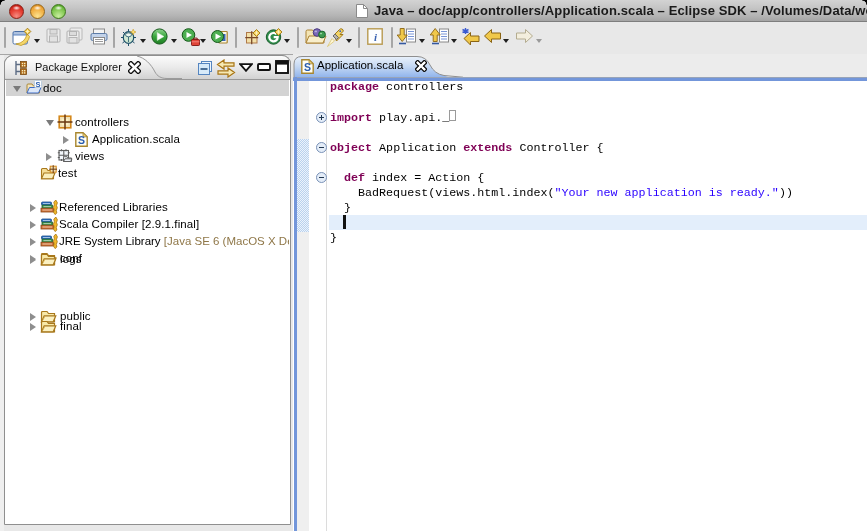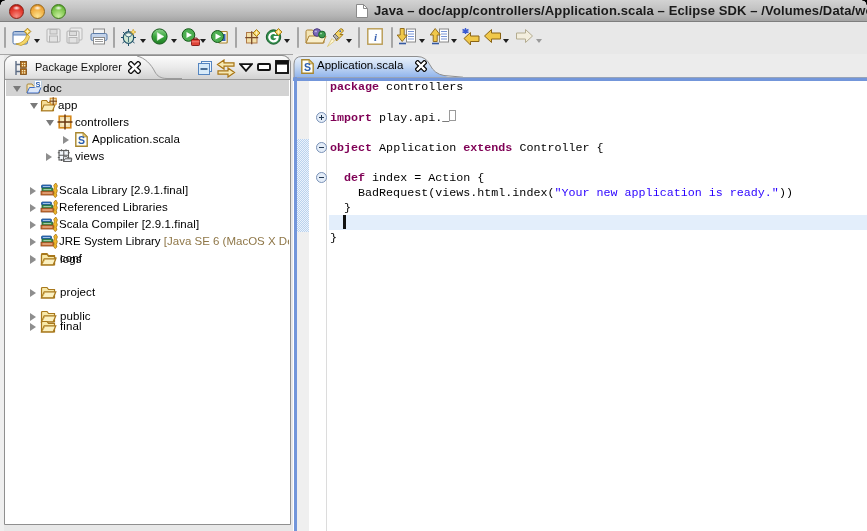--- a/index.html
+++ b/index.html
@@ -292,30 +292,20 @@
     <div class="row rowsel" style="top:0px">
       <div class="tri tri-open" style="left:7px"></div>
       <svg class="ricon" style="left:19px" width="17" height="17" viewBox="0 0 17 17">
         <path d="M2 13 V5 a1 1 0 0 1 1-1 h4 l1.5 2 h6 V13 z" fill="#f2e3bb" stroke="#a9883c"></path>
         <path d="M2 13 L4.5 7.5 h11.5 l-2.5 5.5 z" fill="#dce7f8" stroke="#3c6bc8"></path>
         <rect x="9.5" y="0.5" width="7" height="7" rx="1" fill="#fff" stroke="#bcd"></rect>
         <text x="13" y="6.7" font-size="7.5" font-weight="bold" fill="#2a5db0" text-anchor="middle" font-family="Liberation Sans">S</text>
       </svg>
       <div class="rlabel" style="left:37px">doc</div>
     </div>
-    <div class="row" style="top:17px">
-      <div class="tri tri-open" style="left:24px"></div>
-      <svg class="ricon" style="left:34px" width="17" height="17" viewBox="0 0 17 17">
-        <path d="M1.5 13.8 V4.5 a1 1 0 0 1 1-1 h4 l1.5 2 h5.5 V13.8 z" fill="#f5dd96" stroke="#a8781c" stroke-width="1.1"></path>
-        <path d="M1.5 13.8 L4 8 h11 l-2.5 5.8 z" fill="#faeebc" stroke="#a8781c" stroke-width="1.1"></path>
-        <rect x="10.2" y="1.2" width="6" height="6" fill="#f0e0b4" stroke="#d4881c" stroke-width="1"></rect>
-        <path d="M13.2 0.2 v8 M9.2 4.2 h8" stroke="#6a3a14" stroke-width="1"></path>
-      </svg>
-      <div class="rlabel" style="left:52px">app</div>
-    </div>
     <div class="row" style="top:34px">
       <div class="tri tri-open" style="left:40px"></div>
       <svg class="ricon" style="left:51px" width="16" height="16" viewBox="0 0 16 16">
         <rect x="2.2" y="2.2" width="11.6" height="11.6" fill="#f0e0b4" stroke="#d4881c" stroke-width="1.6"></rect>
         <rect x="4.6" y="4.6" width="2.8" height="2.8" fill="#fdf2c4"></rect>
         <rect x="8.6" y="4.6" width="2.8" height="2.8" fill="#fdf2c4"></rect>
         <rect x="4.6" y="8.6" width="2.8" height="2.8" fill="#fdf2c4"></rect>
         <rect x="8.6" y="8.6" width="2.8" height="2.8" fill="#fdf2c4"></rect>
         <path d="M8 0.5 v15 M0.5 8 h15" stroke="#6a3a14" stroke-width="1.5"></path>
       </svg>
@@ -337,90 +327,79 @@
           <rect x="2" y="2.5" width="9.5" height="9.5"></rect>
           <path d="M2 7.2 h9.5 M6.8 2.5 v9.5 M4.5 1.3 v2 M9 1.3 v2 M4.5 11 v2 M0.8 4.8 h2 M0.8 9.5 h2 M10.8 4.8 h2"></path>
         </g>
         <g stroke="#5e5e5e" stroke-width="1" fill="#eef2f8">
           <path d="M6.5 13.5 V9.5 a0.8 0.8 0 0 1 0.8-0.8 h2.8 l1 1.3 h3.4 V13.5 z"></path>
           <path d="M6.5 13.5 L8 10.8 h7 l-1.3 2.7 z"></path>
         </g>
       </svg>
       <div class="rlabel" style="left:69px">views</div>
     </div>
-    <div class="row" style="top:102px">
+    <div class="row" style="top:85px">
+      <svg class="ricon" style="left:34px" width="17" height="17" viewBox="0 0 17 17">
+        <path d="M1.5 13.8 V4.5 a1 1 0 0 1 1-1 h4 l1.5 2 h5.5 V13.8 z" fill="#f5dd96" stroke="#a8781c" stroke-width="1.1"></path>
+        <path d="M1.5 13.8 L4 8 h11 l-2.5 5.8 z" fill="#faeebc" stroke="#a8781c" stroke-width="1.1"></path>
+        <rect x="10.2" y="1.2" width="6" height="6" fill="#f0e0b4" stroke="#d4881c" stroke-width="1"></rect>
+        <path d="M13.2 0.2 v8 M9.2 4.2 h8" stroke="#6a3a14" stroke-width="1"></path>
+      </svg>
+      <div class="rlabel" style="left:52px">test</div>
+    </div>
+    <div class="row" style="top:119px">
       <div class="tri tri-closed" style="left:24px"></div>
       <svg class="ricon" style="left:34px" width="18" height="17" viewBox="0 0 18 17">
         <rect x="1.5" y="3" width="10" height="3.1" rx="1" fill="#2e74c8" stroke="#1a4a86" stroke-width="0.8"></rect>
         <rect x="2" y="6.1" width="10.5" height="3.1" fill="#3e9a52" stroke="#206030" stroke-width="0.8"></rect>
         <rect x="1" y="9.2" width="12.5" height="3.8" fill="#d07438" stroke="#8a4414" stroke-width="0.8"></rect>
         <path d="M3 4.5 h7 M3.5 7.6 h7.5 M2.5 11 h9.5" stroke="#ffffff" stroke-width="1" opacity="0.55"></path>
         <path d="M15.8 1 l1.6 2.8 -0.9 2.6 0.8 2.4 -1 2.6 0.6 2.6 -1.8 1.6 -1.6-2.4 0.7-2.5 -0.8-2.4 0.9-2.6 -0.5-2.5 z" fill="#f0b82a" stroke="#a87410" stroke-width="0.8"></path>
       </svg>
-      <div class="rlabel" style="left:53px">Scala Library [2.9.1.final]</div>
-    </div>
-    <div class="row" style="top:119px">
+      <div class="rlabel" style="left:53px">Referenced Libraries</div>
+    </div>
+    <div class="row" style="top:136px">
       <div class="tri tri-closed" style="left:24px"></div>
       <svg class="ricon" style="left:34px" width="18" height="17" viewBox="0 0 18 17">
         <rect x="1.5" y="3" width="10" height="3.1" rx="1" fill="#2e74c8" stroke="#1a4a86" stroke-width="0.8"></rect>
         <rect x="2" y="6.1" width="10.5" height="3.1" fill="#3e9a52" stroke="#206030" stroke-width="0.8"></rect>
         <rect x="1" y="9.2" width="12.5" height="3.8" fill="#d07438" stroke="#8a4414" stroke-width="0.8"></rect>
         <path d="M3 4.5 h7 M3.5 7.6 h7.5 M2.5 11 h9.5" stroke="#ffffff" stroke-width="1" opacity="0.55"></path>
         <path d="M15.8 1 l1.6 2.8 -0.9 2.6 0.8 2.4 -1 2.6 0.6 2.6 -1.8 1.6 -1.6-2.4 0.7-2.5 -0.8-2.4 0.9-2.6 -0.5-2.5 z" fill="#f0b82a" stroke="#a87410" stroke-width="0.8"></path>
       </svg>
-      <div class="rlabel" style="left:53px">Referenced Libraries</div>
-    </div>
-    <div class="row" style="top:136px">
+      <div class="rlabel" style="left:53px">Scala Compiler [2.9.1.final]</div>
+    </div>
+    <div class="row" style="top:153px">
       <div class="tri tri-closed" style="left:24px"></div>
       <svg class="ricon" style="left:34px" width="18" height="17" viewBox="0 0 18 17">
         <rect x="1.5" y="3" width="10" height="3.1" rx="1" fill="#2e74c8" stroke="#1a4a86" stroke-width="0.8"></rect>
         <rect x="2" y="6.1" width="10.5" height="3.1" fill="#3e9a52" stroke="#206030" stroke-width="0.8"></rect>
         <rect x="1" y="9.2" width="12.5" height="3.8" fill="#d07438" stroke="#8a4414" stroke-width="0.8"></rect>
         <path d="M3 4.5 h7 M3.5 7.6 h7.5 M2.5 11 h9.5" stroke="#ffffff" stroke-width="1" opacity="0.55"></path>
         <path d="M15.8 1 l1.6 2.8 -0.9 2.6 0.8 2.4 -1 2.6 0.6 2.6 -1.8 1.6 -1.6-2.4 0.7-2.5 -0.8-2.4 0.9-2.6 -0.5-2.5 z" fill="#f0b82a" stroke="#a87410" stroke-width="0.8"></path>
       </svg>
-      <div class="rlabel" style="left:53px">Scala Compiler [2.9.1.final]</div>
-    </div>
-    <div class="row" style="top:153px">
-      <div class="tri tri-closed" style="left:24px"></div>
-      <svg class="ricon" style="left:34px" width="18" height="17" viewBox="0 0 18 17">
-        <rect x="1.5" y="3" width="10" height="3.1" rx="1" fill="#2e74c8" stroke="#1a4a86" stroke-width="0.8"></rect>
-        <rect x="2" y="6.1" width="10.5" height="3.1" fill="#3e9a52" stroke="#206030" stroke-width="0.8"></rect>
-        <rect x="1" y="9.2" width="12.5" height="3.8" fill="#d07438" stroke="#8a4414" stroke-width="0.8"></rect>
-        <path d="M3 4.5 h7 M3.5 7.6 h7.5 M2.5 11 h9.5" stroke="#ffffff" stroke-width="1" opacity="0.55"></path>
-        <path d="M15.8 1 l1.6 2.8 -0.9 2.6 0.8 2.4 -1 2.6 0.6 2.6 -1.8 1.6 -1.6-2.4 0.7-2.5 -0.8-2.4 0.9-2.6 -0.5-2.5 z" fill="#f0b82a" stroke="#a87410" stroke-width="0.8"></path>
-      </svg>
       <div class="rlabel" style="left:53px;letter-spacing:0">JRE System Library <span style="color:#8f7748">[Java SE 6 (MacOS X Defaul</span></div>
     </div>
     <div class="row" style="top:170px">
       <div class="tri tri-closed" style="left:24px"></div>
       <svg class="ricon" style="left:34px" width="17" height="17" viewBox="0 0 17 17">
         <path d="M1.5 13.8 V4.5 a1 1 0 0 1 1-1 h4.5 l1.5 2 h6 V13.8 z" fill="#f8e9a8" stroke="#a8781c" stroke-width="1.2"></path>
         <path d="M1.5 13.8 L4.2 7.8 h11.6 l-2.6 6 z" fill="#fbf1c2" stroke="#a8781c" stroke-width="1.2"></path>
         <path d="M2.6 12.6 L4.8 8.6" stroke="#d8ae4a" stroke-width="0.8"></path>
       </svg>
       <div class="rlabel" style="left:54px">conf</div>
     </div>
     <div class="row" style="top:171px">
       <div class="tri tri-closed" style="left:24px"></div>
       <svg class="ricon" style="left:34px" width="17" height="17" viewBox="0 0 17 17">
         <path d="M1.5 13.8 V4.5 a1 1 0 0 1 1-1 h4.5 l1.5 2 h6 V13.8 z" fill="#f8e9a8" stroke="#a8781c" stroke-width="1.2"></path>
         <path d="M1.5 13.8 L4.2 7.8 h11.6 l-2.6 6 z" fill="#fbf1c2" stroke="#a8781c" stroke-width="1.2"></path>
         <path d="M2.6 12.6 L4.8 8.6" stroke="#d8ae4a" stroke-width="0.8"></path>
       </svg>
       <div class="rlabel" style="left:54px">logs</div>
-    </div>
-    <div class="row" style="top:204px">
-      <div class="tri tri-closed" style="left:24px"></div>
-      <svg class="ricon" style="left:34px" width="17" height="17" viewBox="0 0 17 17">
-        <path d="M1.5 13.8 V4.5 a1 1 0 0 1 1-1 h4.5 l1.5 2 h6 V13.8 z" fill="#f8e9a8" stroke="#a8781c" stroke-width="1.2"></path>
-        <path d="M1.5 13.8 L4.2 7.8 h11.6 l-2.6 6 z" fill="#fbf1c2" stroke="#a8781c" stroke-width="1.2"></path>
-        <path d="M2.6 12.6 L4.8 8.6" stroke="#d8ae4a" stroke-width="0.8"></path>
-      </svg>
-      <div class="rlabel" style="left:54px">project</div>
     </div>
     <div class="row" style="top:228px">
       <div class="tri tri-closed" style="left:24px"></div>
       <svg class="ricon" style="left:34px" width="17" height="17" viewBox="0 0 17 17">
         <path d="M1.5 13.8 V4.5 a1 1 0 0 1 1-1 h4.5 l1.5 2 h6 V13.8 z" fill="#f8e9a8" stroke="#a8781c" stroke-width="1.2"></path>
         <path d="M1.5 13.8 L4.2 7.8 h11.6 l-2.6 6 z" fill="#fbf1c2" stroke="#a8781c" stroke-width="1.2"></path>
         <path d="M2.6 12.6 L4.8 8.6" stroke="#d8ae4a" stroke-width="0.8"></path>
       </svg>
       <div class="rlabel" style="left:54px">public</div>
     </div>

